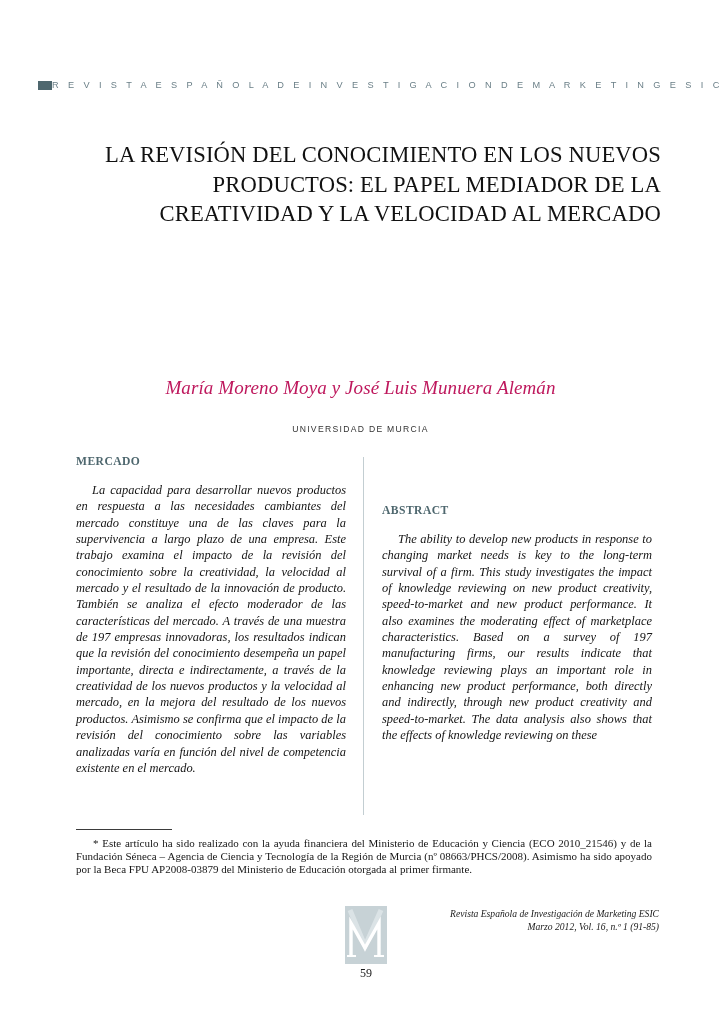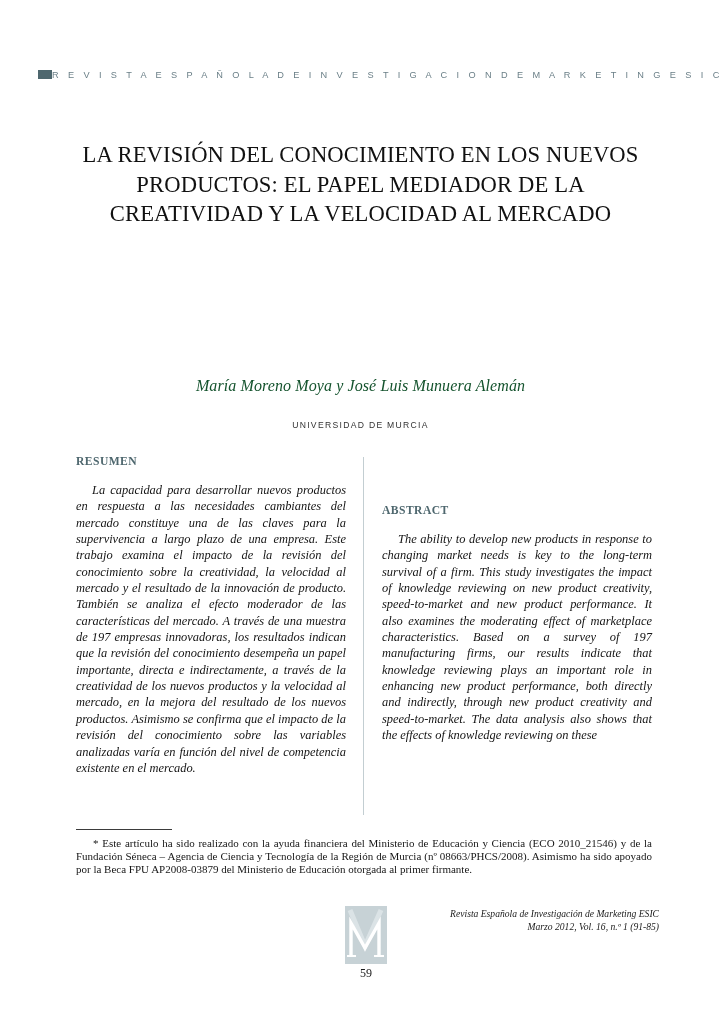--- a/index.html
+++ b/index.html
@@ -24,21 +24,21 @@
   }
 
   
   .runhead {
     position: absolute;
     left: 38px;
     top: 70px;
     width: 645px;
     height: 20px;
     display: flex;
-    align-items: flex-start;
+    align-items: flex-end;
     gap: 0;
   }
   .runhead-cap {
     width: 14px;
     height: 9px;
     background: #4e676e;
     flex: 0 0 auto;
   }
   .runhead-text {
     flex: 1 1 auto;
@@ -49,21 +49,21 @@
     color: #6a7f87;
     white-space: nowrap;
   }
 
   
   .title-block {
     position: absolute;
     left: 60px;
     top: 140px;
     width: 601px;
-    text-align: center;
+    text-align: right;
   }
   .title-es {
     font-size: 22.6px;
     line-height: 29.5px;
     letter-spacing: 0.15px;
     color: #111111;
     margin: 0;
     font-weight: normal;
   }
   .title-en {
@@ -78,22 +78,22 @@
   
   .authors-block {
     position: absolute;
     left: 60px;
     top: 377px;
     width: 601px;
     text-align: center;
   }
   .authors {
     font-style: italic;
-    font-size: 16px;
-    color: #14532d;
+    font-size: 19px;
+    color: #be185d;
     letter-spacing: 0.1px;
   }
   .affiliation {
     margin-top: 25px;
     font-family: "Liberation Sans", "DejaVu Sans", sans-serif;
     font-size: 8.6px;
     letter-spacing: 1.3px;
     color: #333333;
   }
 
@@ -225,21 +225,21 @@
 
   <div class="authors-block">
     <div class="authors">María Moreno Moya y José Luis Munuera Alemán</div>
     <div class="affiliation">UNIVERSIDAD DE MURCIA</div>
   </div>
 
   <div class="columns">
     <div class="col-rule"></div>
 
     <div class="col col-left">
-      <div class="sec-head">RESUMEN</div>
+      <div class="sec-head">MERCADO</div>
       <p class="abs-p">La capacidad para desarrollar nuevos productos en respuesta a las necesidades cambiantes del mercado constituye una de las claves para la supervivencia a largo plazo de una empresa. Este trabajo examina el impacto de la revisión del conocimiento sobre la creatividad, la velocidad al mercado y el resultado de la innovación de producto. También se analiza el efecto moderador de las características del mercado. A través de una muestra de 197 empresas innovadoras, los resultados indican que la revisión del conocimiento desempeña un papel importante, directa e indirectamente, a través de la creatividad de los nuevos productos y la velocidad al mercado, en la mejora del resultado de los nuevos productos. Asimismo se confirma que el impacto de la revisión del conocimiento sobre las variables analizadas varía en función del nivel de competencia existente en el mercado.</p>
     </div>
 
     <div class="col col-right">
       <div class="abstract-spacer"></div>
       <div class="sec-head abstract-head">ABSTRACT</div>
       <p class="abs-p">The ability to develop new products in response to changing market needs is key to the long-term survival of a firm. This study investigates the impact of knowledge reviewing on new product creativity, speed-to-market and new product performance. It also examines the moderating effect of marketplace characteristics. Based on a survey of 197 manufacturing firms, our results indicate that knowledge reviewing plays an important role in enhancing new product performance, both directly and indirectly, through new product creativity and speed-to-market. The data analysis also shows that the effects of knowledge reviewing on these</p>
     </div>
   </div>
 

